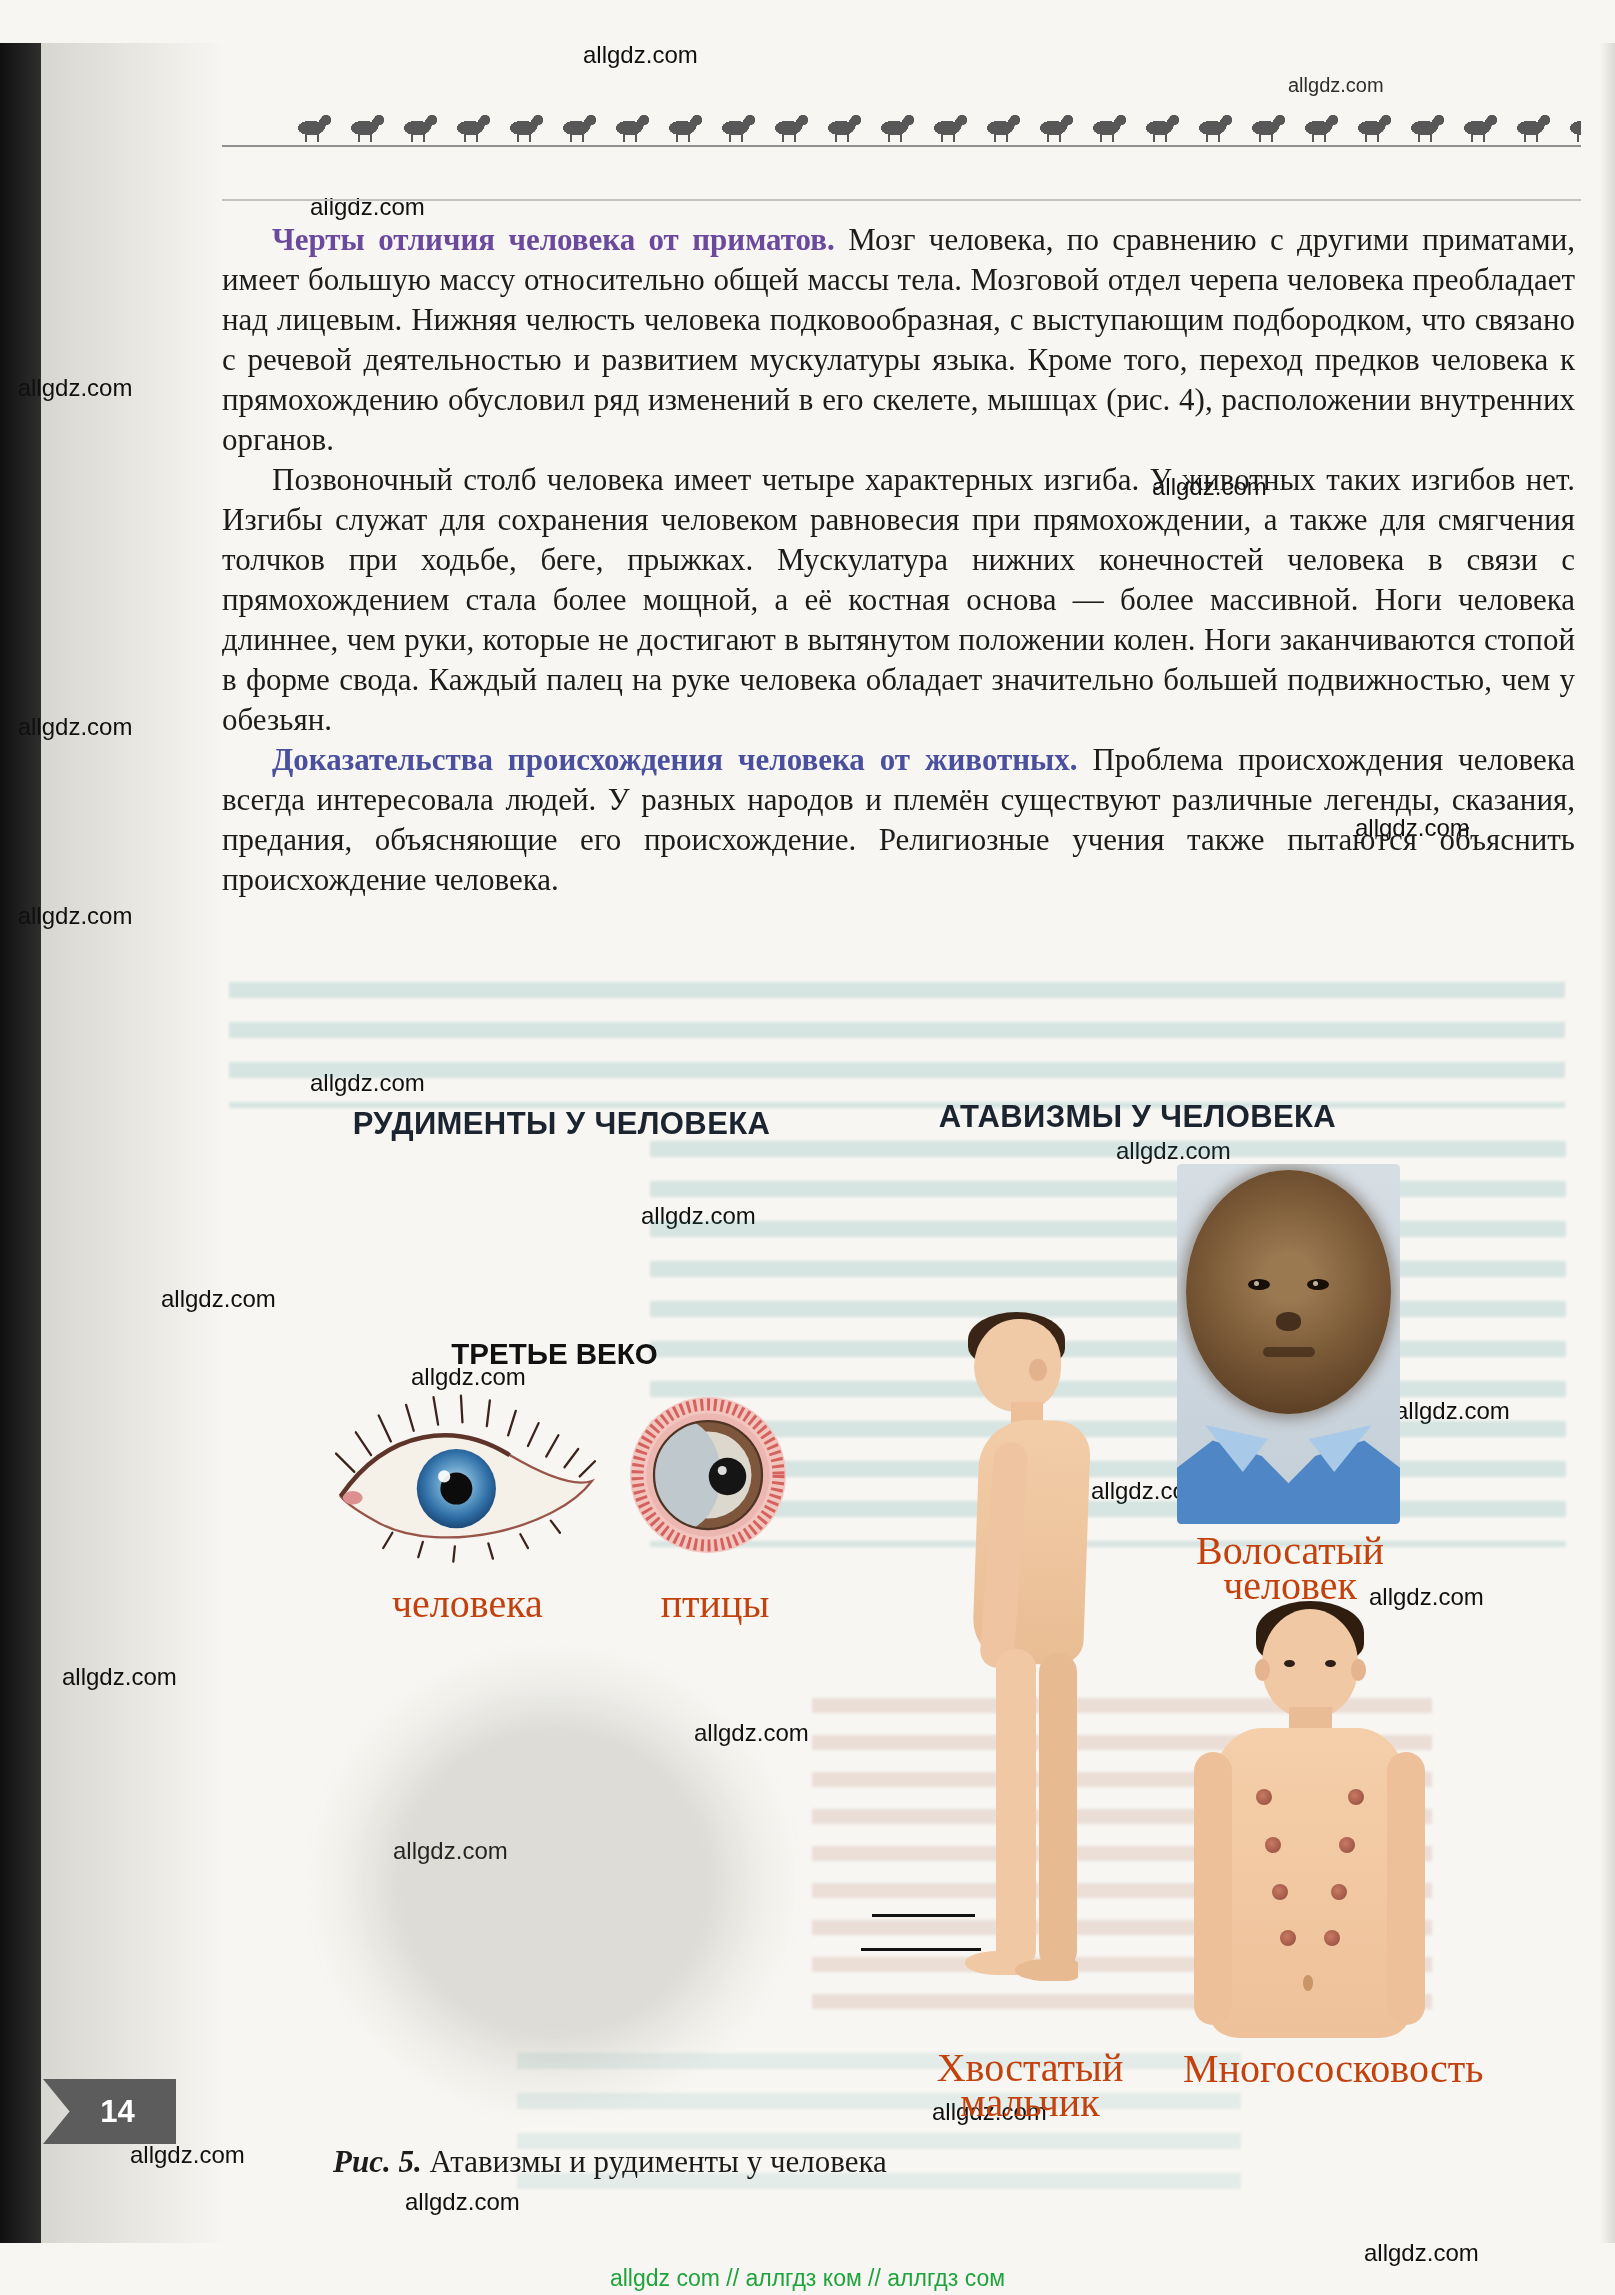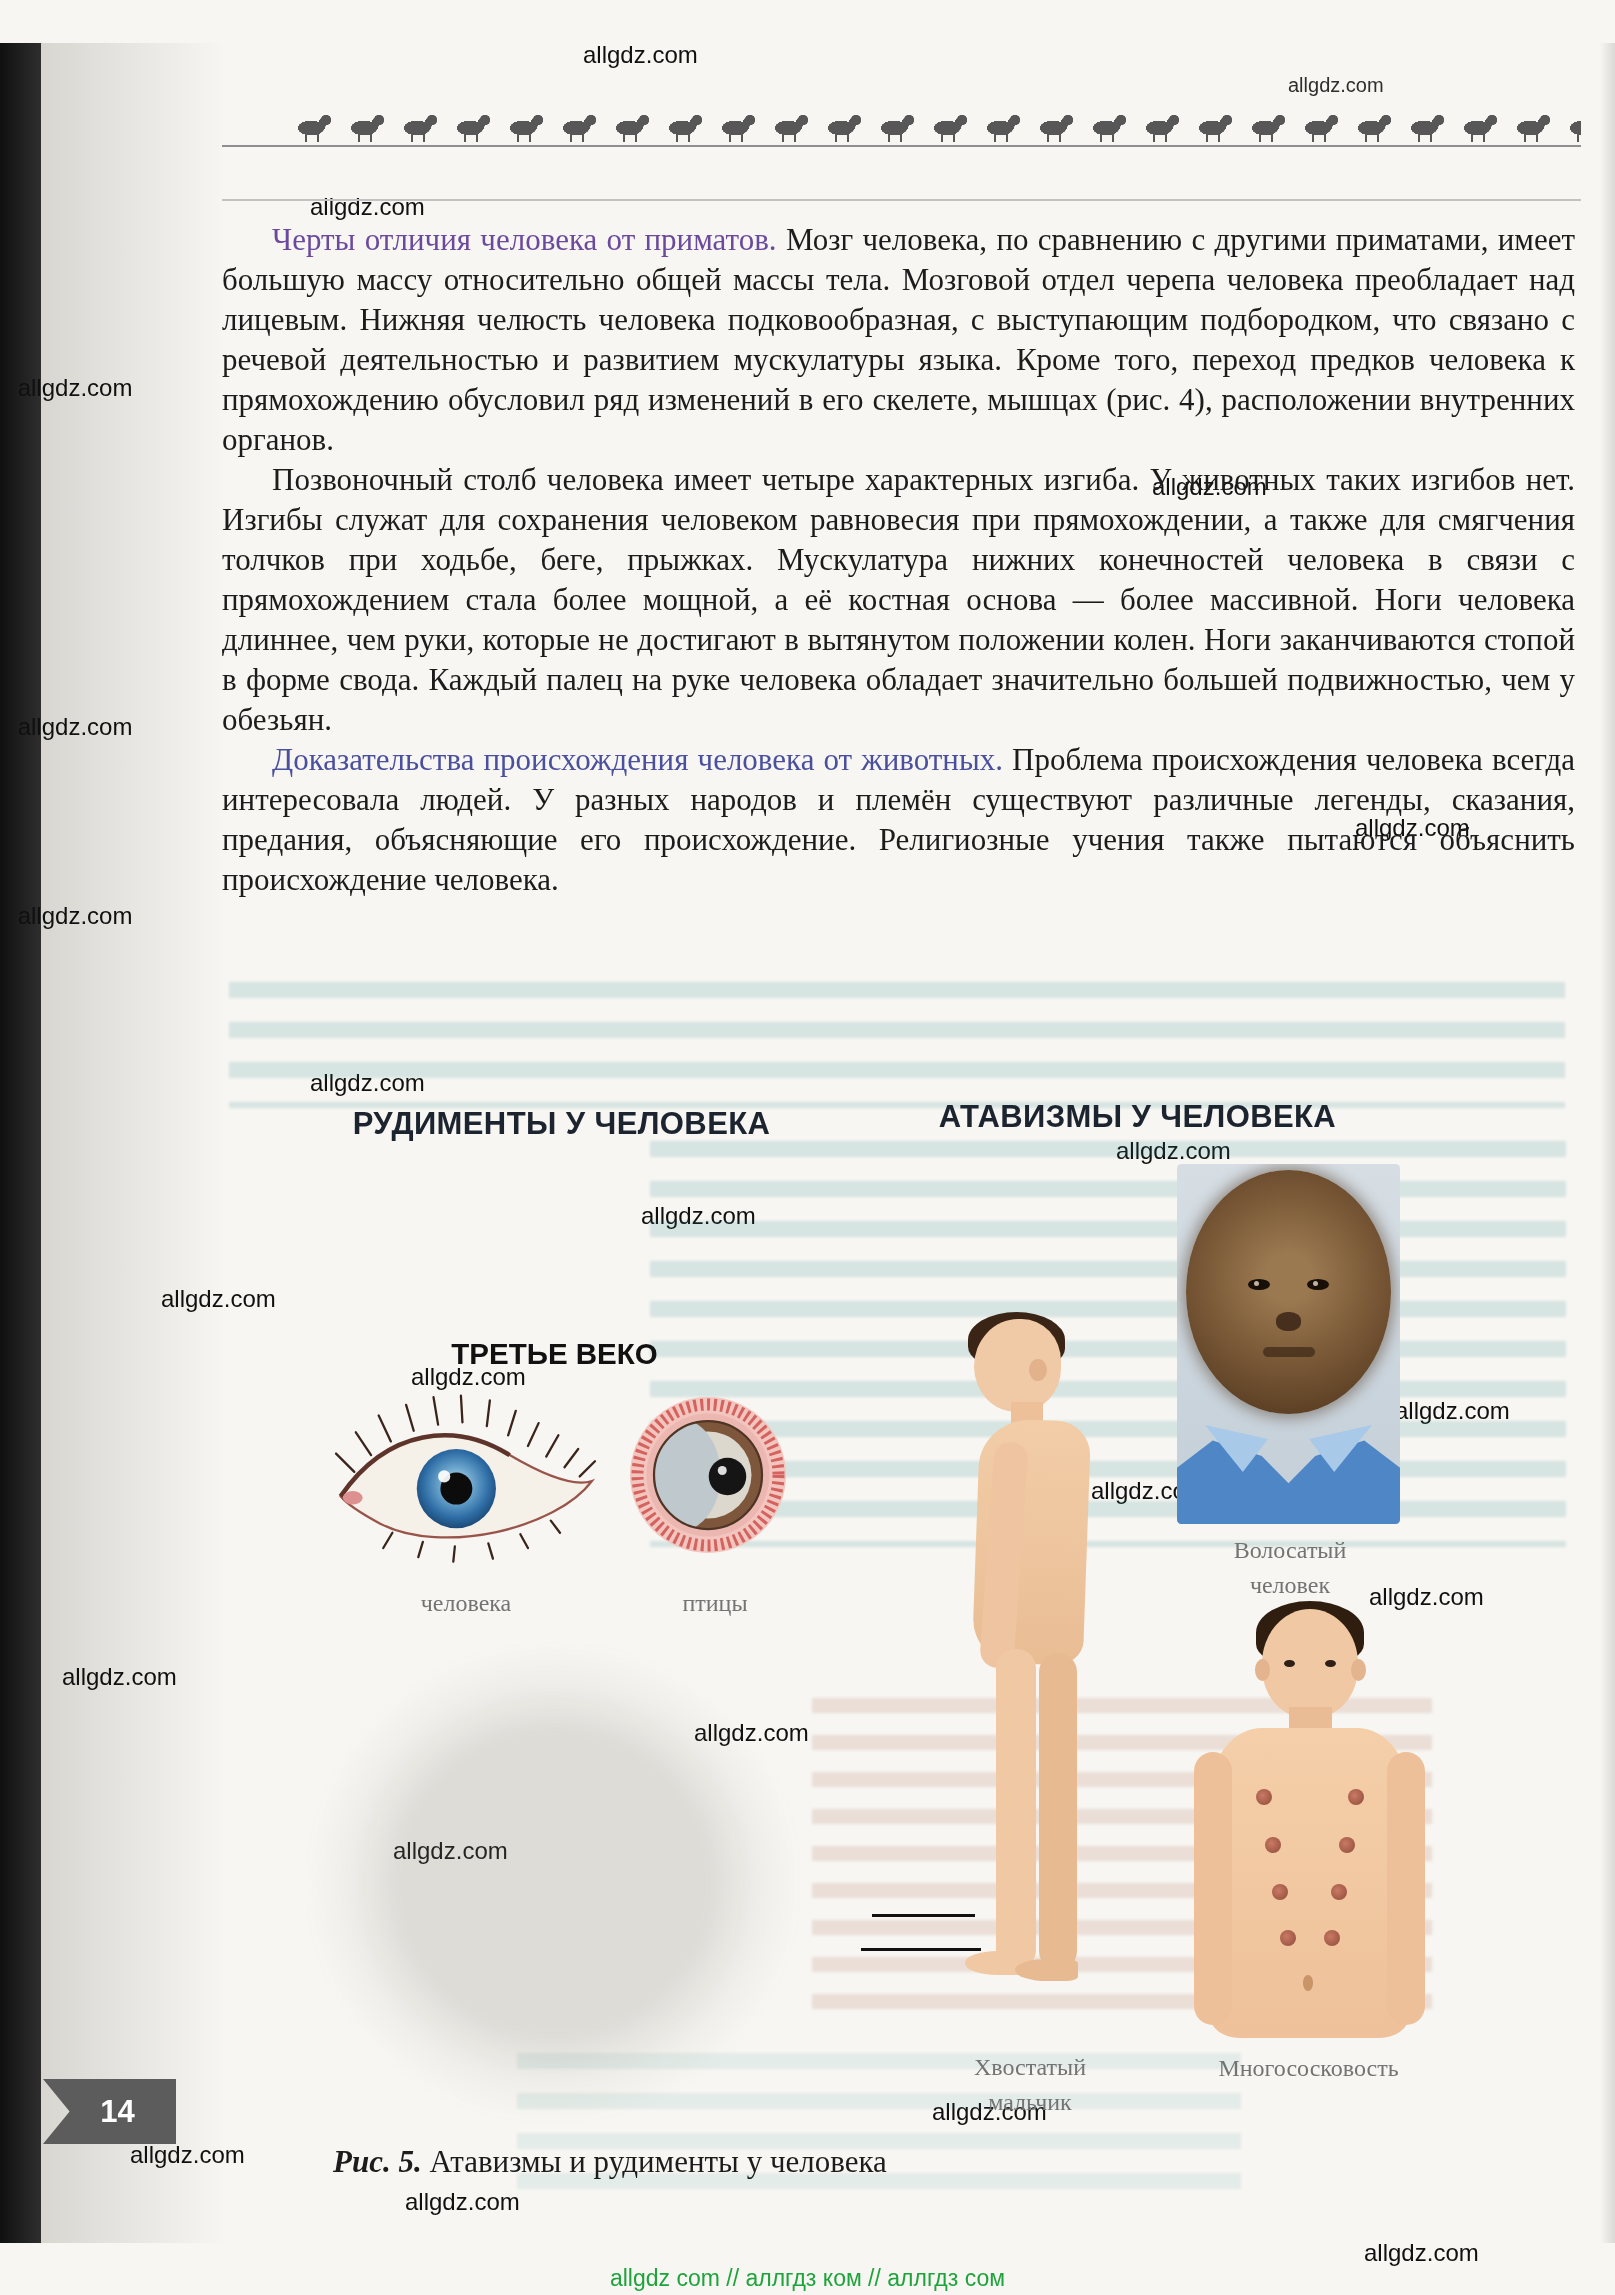--- a/index.html
+++ b/index.html
@@ -38,21 +38,21 @@
   .rule{position:absolute;left:222px;width:1359px;}
   .rule1{top:145px;height:2.2px;background:#8f8f8f;}
   .rule2{top:199px;height:1.5px;background:#c2c2c2;}
   .section-header{position:absolute;left:222px;top:152px;width:1353px;text-align:right;
       font-style:italic;font-size:34px;color:#26365e;}
 
   
   .article{position:absolute;left:222px;top:220px;width:1353px;font-size:31px;
       line-height:40px;text-align:justify;}
   .article p{margin:0;text-indent:50px;}
-  .lead{font-weight:normal;}
+  .lead{font-weight:bold;}
   .lead1{color:#6b4a9e;}
   .lead2{color:#4a4f9e;}
 
   
   .bleed{position:absolute;filter:blur(1.5px);pointer-events:none;}
   .teal{background:repeating-linear-gradient(to bottom,rgba(26,125,135,.15) 0 16px,transparent 16px 40px);}
   .red{background:repeating-linear-gradient(to bottom,rgba(150,62,40,.13) 0 14.8px,transparent 14.8px 37px);}
   .bleed-a{left:229px;top:982px;width:1336px;height:126px;}
   .bleed-b{left:650px;top:1141px;width:916px;height:406px;}
   .bleed-c{left:812px;top:1698px;width:620px;height:317px;}
@@ -60,21 +60,21 @@
   .bleed-circle{position:absolute;left:310px;top:1646px;width:487px;height:473px;filter:blur(4.4px);
       background:radial-gradient(ellipse at center,rgba(120,120,110,.20) 0 45%,rgba(120,120,110,.06) 60%,transparent 72%);}
 
   
   .figure{position:absolute;left:222px;top:1093px;width:1359px;height:1078px;}
   .figure .abs{position:absolute;}
   .fig-title{font-family:"Liberation Sans",sans-serif;font-weight:bold;font-size:31px;
       color:#1c2430;text-align:center;letter-spacing:0.4px;}
   .fig-sub{font-family:"Liberation Sans",sans-serif;font-weight:bold;font-size:29.5px;
       color:#111;text-align:center;}
-  .fig-label{font-size:24px;text-align:center;line-height:35px;color:#737373;}
+  .fig-label{font-size:40px;text-align:center;line-height:35px;color:#c2410c;}
 
   
   .hairy{left:955px;top:71px;width:223px;height:360px;overflow:hidden;border-radius:4.4px;
       background:linear-gradient(#d6dee4,#c3ced7);}
   .hm-shirt{position:absolute;bottom:0;left:0;width:100%;height:97px;background:#4e86c6;
       clip-path:polygon(0 100%,0 42%,16% 14%,38% 30%,50% 58%,62% 30%,84% 14%,100% 42%,100% 100%);}
   .hm-lapel{position:absolute;bottom:52px;width:63px;height:47px;background:#a9c9e9;}
   .hm-lapel.l{left:28px;clip-path:polygon(0 0,100% 30%,60% 100%);}
   .hm-lapel.r{right:28px;clip-path:polygon(100% 0,0 30%,40% 100%);}
   .hm-head{position:absolute;left:8.9px;top:5.9px;width:205px;height:244px;border-radius:50%;

